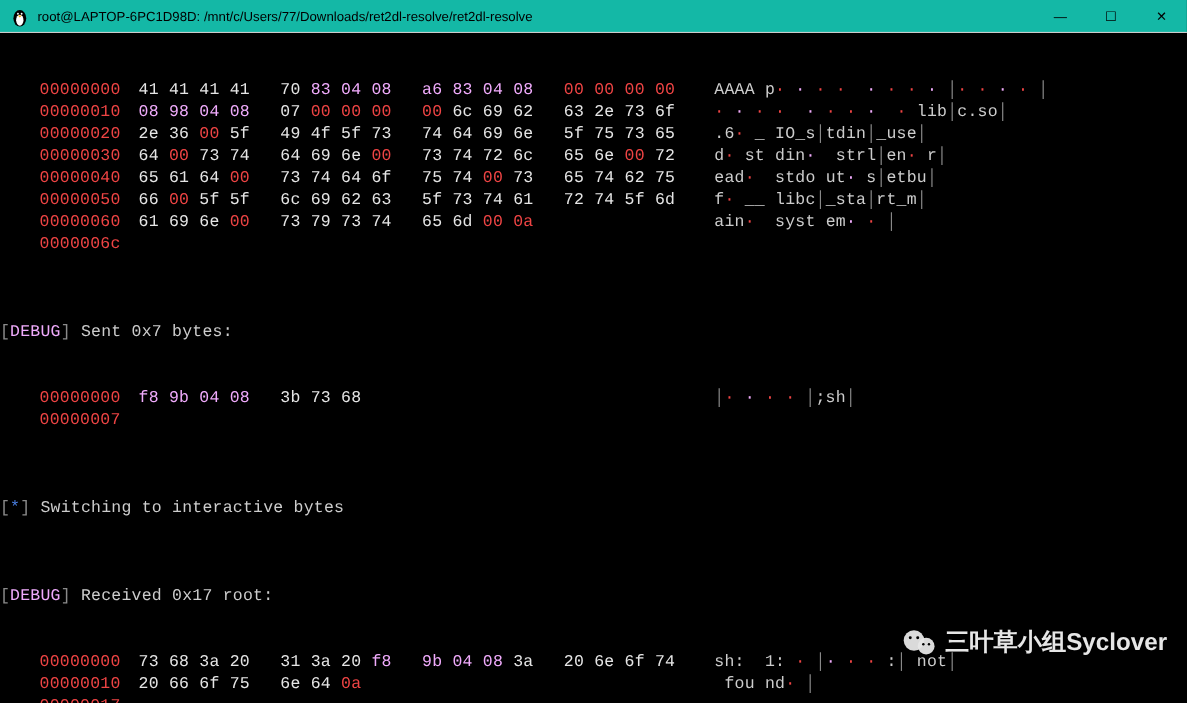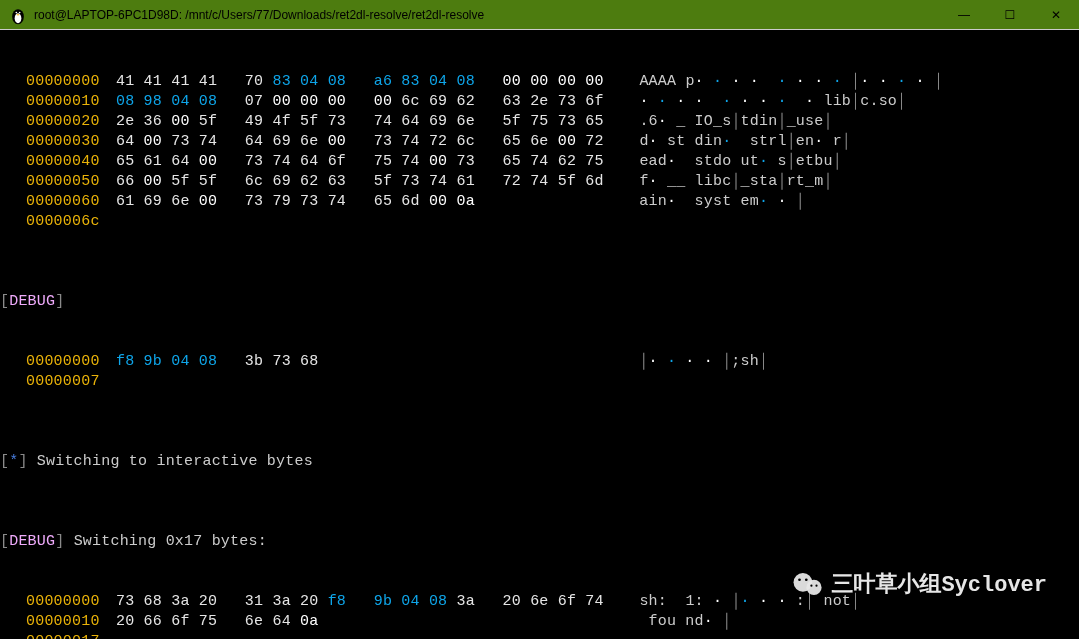--- a/index.html
+++ b/index.html
@@ -1,33 +1,33 @@
 <!DOCTYPE html>
 <html><head>
 <meta charset="utf-8">
 <style>
   * { margin:0; padding:0; box-sizing:border-box; }
   body { width:1079px; height:639px; background:#000; font-family:"Consolas","Courier New",monospace; font-size:15px; overflow:hidden; }
-  .titlebar { height:30px; background:#4d7c0f; display:flex; align-items:center; border-bottom:1px solid #ccc; }
+  .titlebar { height:30px; background:#14b8a6; display:flex; align-items:center; border-bottom:1px solid #ccc; }
   .tb-icon { width:20px; height:20px; margin:0 6px 0 8px; display:flex; align-items:center; justify-content:center; }
   .tb-title { flex:1; font-family:"Segoe UI",sans-serif; font-size:12px; color:#000; }
   .tb-btns { display:flex; }
   .tb-btn { width:46px; height:30px; display:flex; align-items:center; justify-content:center; font-family:"Segoe UI",sans-serif; font-size:12px; color:#000; }
   .term { padding:2px 4px 2px 0; color:#ccc; line-height:20px; white-space:pre; letter-spacing:0.2px; }
   .row { display:flex; }
-  .off { color:#eab308; margin-left:26px; width:90px; }
+  .off { color:#ef4444; margin-left:36px; width:90px; }
   .hex { display:inline-block; }
   .b-w { color:#e5e5e5; }
-  .b-r { color:#ffffff; }
-  .b-b { color:#0ea5e9; }
+  .b-r { color:#ef4444; }
+  .b-b { color:#f0abfc; }
   .asc { margin-left:8px; }
   .tag-debug { color:#f0abfc; }
   .tag-star { color:#4a7fe2; }
   .brk { color:#8a8a8a; }
-  .watermark { position:absolute; right:32px; bottom:38px; display:flex; align-items:center; color:#fff; font-family:Liberation Mono, monospace; font-size:22px; font-weight:600; opacity:.9; }
+  .watermark { position:absolute; right:18px; bottom:38px; display:flex; align-items:center; color:#fff; font-family:Liberation Sans, sans-serif; font-size:22px; font-weight:600; opacity:.9; }
   .wm-ic { width:34px; height:34px; margin-right:6px; position:relative; }
   .wm-ic svg { width:100%; height:100%; }
 </style>
 </head>
 <body>
 
 <div class="titlebar">
   <div class="tb-icon">
     <svg viewBox="0 0 24 24">
         <ellipse cx="12" cy="14" rx="7" ry="9" fill="#000"></ellipse>
@@ -41,26 +41,26 @@
   <div class="tb-btns">
     <div class="tb-btn">—</div>
     <div class="tb-btn">☐</div>
     <div class="tb-btn">✕</div>
   </div>
 </div>
 
 <div class="term">
   <div id="hd1"><div class="row"><span class="off">00000000</span><span class="hex"><span class="b-w">41 </span><span class="b-w">41 </span><span class="b-w">41 </span><span class="b-w">41 </span><span>  </span><span class="b-w">70 </span><span class="b-b">83 </span><span class="b-b">04 </span><span class="b-b">08 </span><span>  </span><span class="b-b">a6 </span><span class="b-b">83 </span><span class="b-b">04 </span><span class="b-b">08 </span><span>  </span><span class="b-r">00 </span><span class="b-r">00 </span><span class="b-r">00 </span><span class="b-r">00 </span></span><span>  </span><span class="asc"><span>A</span><span>A</span><span>A</span><span>A</span><span> </span><span>p</span><span class="b-r">·</span><span> </span><span class="b-b">·</span><span> </span><span class="b-r">·</span><span> </span><span class="b-r">·</span><span> </span><span> </span><span class="b-b">·</span><span> </span><span class="b-r">·</span><span> </span><span class="b-r">·</span><span> </span><span class="b-b">·</span><span> </span><span style="color: rgb(136, 136, 136);">│</span><span class="b-r">·</span><span> </span><span class="b-r">·</span><span> </span><span class="b-b">·</span><span> </span><span class="b-r">·</span><span> </span><span style="color: rgb(136, 136, 136);">│</span></span></div><div class="row"><span class="off">00000010</span><span class="hex"><span class="b-b">08 </span><span class="b-b">98 </span><span class="b-b">04 </span><span class="b-b">08 </span><span>  </span><span class="b-w">07 </span><span class="b-r">00 </span><span class="b-r">00 </span><span class="b-r">00 </span><span>  </span><span class="b-r">00 </span><span class="b-w">6c </span><span class="b-w">69 </span><span class="b-w">62 </span><span>  </span><span class="b-w">63 </span><span class="b-w">2e </span><span class="b-w">73 </span><span class="b-w">6f </span></span><span>  </span><span class="asc"><span class="b-r">·</span><span> </span><span class="b-b">·</span><span> </span><span class="b-r">·</span><span> </span><span class="b-r">·</span><span> </span><span> </span><span class="b-b">·</span><span> </span><span class="b-r">·</span><span> </span><span class="b-r">·</span><span> </span><span class="b-b">·</span><span> </span><span> </span><span class="b-r">·</span><span> </span><span>l</span><span>i</span><span>b</span><span style="color: rgb(136, 136, 136);">│</span><span>c</span><span>.</span><span>s</span><span>o</span><span style="color: rgb(136, 136, 136);">│</span></span></div><div class="row"><span class="off">00000020</span><span class="hex"><span class="b-w">2e </span><span class="b-w">36 </span><span class="b-r">00 </span><span class="b-w">5f </span><span>  </span><span class="b-w">49 </span><span class="b-w">4f </span><span class="b-w">5f </span><span class="b-w">73 </span><span>  </span><span class="b-w">74 </span><span class="b-w">64 </span><span class="b-w">69 </span><span class="b-w">6e </span><span>  </span><span class="b-w">5f </span><span class="b-w">75 </span><span class="b-w">73 </span><span class="b-w">65 </span></span><span>  </span><span class="asc"><span>.</span><span>6</span><span class="b-r">·</span><span> </span><span>_</span><span> </span><span>I</span><span>O</span><span>_</span><span>s</span><span style="color: rgb(136, 136, 136);">│</span><span>t</span><span>d</span><span>i</span><span>n</span><span style="color: rgb(136, 136, 136);">│</span><span>_</span><span>u</span><span>s</span><span>e</span><span style="color: rgb(136, 136, 136);">│</span></span></div><div class="row"><span class="off">00000030</span><span class="hex"><span class="b-w">64 </span><span class="b-r">00 </span><span class="b-w">73 </span><span class="b-w">74 </span><span>  </span><span class="b-w">64 </span><span class="b-w">69 </span><span class="b-w">6e </span><span class="b-r">00 </span><span>  </span><span class="b-w">73 </span><span class="b-w">74 </span><span class="b-w">72 </span><span class="b-w">6c </span><span>  </span><span class="b-w">65 </span><span class="b-w">6e </span><span class="b-r">00 </span><span class="b-w">72 </span></span><span>  </span><span class="asc"><span>d</span><span class="b-r">·</span><span> </span><span>s</span><span>t</span><span> </span><span>d</span><span>i</span><span>n</span><span class="b-b">·</span><span> </span><span> </span><span>s</span><span>t</span><span>r</span><span>l</span><span style="color: rgb(136, 136, 136);">│</span><span>e</span><span>n</span><span class="b-r">·</span><span> </span><span>r</span><span style="color: rgb(136, 136, 136);">│</span></span></div><div class="row"><span class="off">00000040</span><span class="hex"><span class="b-w">65 </span><span class="b-w">61 </span><span class="b-w">64 </span><span class="b-r">00 </span><span>  </span><span class="b-w">73 </span><span class="b-w">74 </span><span class="b-w">64 </span><span class="b-w">6f </span><span>  </span><span class="b-w">75 </span><span class="b-w">74 </span><span class="b-r">00 </span><span class="b-w">73 </span><span>  </span><span class="b-w">65 </span><span class="b-w">74 </span><span class="b-w">62 </span><span class="b-w">75 </span></span><span>  </span><span class="asc"><span>e</span><span>a</span><span>d</span><span class="b-r">·</span><span> </span><span> </span><span>s</span><span>t</span><span>d</span><span>o</span><span> </span><span>u</span><span>t</span><span class="b-b">·</span><span> </span><span>s</span><span style="color: rgb(136, 136, 136);">│</span><span>e</span><span>t</span><span>b</span><span>u</span><span style="color: rgb(136, 136, 136);">│</span></span></div><div class="row"><span class="off">00000050</span><span class="hex"><span class="b-w">66 </span><span class="b-r">00 </span><span class="b-w">5f </span><span class="b-w">5f </span><span>  </span><span class="b-w">6c </span><span class="b-w">69 </span><span class="b-w">62 </span><span class="b-w">63 </span><span>  </span><span class="b-w">5f </span><span class="b-w">73 </span><span class="b-w">74 </span><span class="b-w">61 </span><span>  </span><span class="b-w">72 </span><span class="b-w">74 </span><span class="b-w">5f </span><span class="b-w">6d </span></span><span>  </span><span class="asc"><span>f</span><span class="b-r">·</span><span> </span><span>_</span><span>_</span><span> </span><span>l</span><span>i</span><span>b</span><span>c</span><span style="color: rgb(136, 136, 136);">│</span><span>_</span><span>s</span><span>t</span><span>a</span><span style="color: rgb(136, 136, 136);">│</span><span>r</span><span>t</span><span>_</span><span>m</span><span style="color: rgb(136, 136, 136);">│</span></span></div><div class="row"><span class="off">00000060</span><span class="hex"><span class="b-w">61 </span><span class="b-w">69 </span><span class="b-w">6e </span><span class="b-r">00 </span><span>  </span><span class="b-w">73 </span><span class="b-w">79 </span><span class="b-w">73 </span><span class="b-w">74 </span><span>  </span><span class="b-w">65 </span><span class="b-w">6d </span><span class="b-r">00 </span><span class="b-r">0a </span></span><span>                </span><span class="asc"><span>a</span><span>i</span><span>n</span><span class="b-r">·</span><span> </span><span> </span><span>s</span><span>y</span><span>s</span><span>t</span><span> </span><span>e</span><span>m</span><span class="b-b">·</span><span> </span><span class="b-r">·</span><span> </span><span style="color: rgb(136, 136, 136);">│</span></span></div><div class="row"><span class="off">0000006c</span><span class="hex"></span></div></div>
 
-  <div class="row"><span class="brk">[</span><span class="tag-debug">DEBUG</span><span class="brk">] </span></div>
+  <div class="row"><span class="brk">[</span><span class="tag-debug">DEBUG</span><span class="brk">] </span><span>Sent 0x7 bytes:</span></div>
   <div id="hd2"><div class="row"><span class="off">00000000</span><span class="hex"><span class="b-b">f8 </span><span class="b-b">9b </span><span class="b-b">04 </span><span class="b-b">08 </span><span>  </span><span class="b-w">3b </span><span class="b-w">73 </span><span class="b-w">68 </span></span><span>                                 </span><span class="asc"><span style="color: rgb(136, 136, 136);">│</span><span class="b-r">·</span><span> </span><span class="b-b">·</span><span> </span><span class="b-r">·</span><span> </span><span class="b-r">·</span><span> </span><span style="color: rgb(136, 136, 136);">│</span><span>;</span><span>s</span><span>h</span><span style="color: rgb(136, 136, 136);">│</span></span></div><div class="row"><span class="off">00000007</span><span class="hex"></span></div></div>
 
   <div class="row"><span class="brk">[</span><span class="tag-star">*</span><span class="brk">] </span><span>Switching to interactive bytes</span></div>
 
-  <div class="row"><span class="brk">[</span><span class="tag-debug">DEBUG</span><span class="brk">] </span><span>Switching 0x17 bytes:</span></div>
+  <div class="row"><span class="brk">[</span><span class="tag-debug">DEBUG</span><span class="brk">] </span><span>Received 0x17 root:</span></div>
   <div id="hd3"><div class="row"><span class="off">00000000</span><span class="hex"><span class="b-w">73 </span><span class="b-w">68 </span><span class="b-w">3a </span><span class="b-w">20 </span><span>  </span><span class="b-w">31 </span><span class="b-w">3a </span><span class="b-w">20 </span><span class="b-b">f8 </span><span>  </span><span class="b-b">9b </span><span class="b-b">04 </span><span class="b-b">08 </span><span class="b-w">3a </span><span>  </span><span class="b-w">20 </span><span class="b-w">6e </span><span class="b-w">6f </span><span class="b-w">74 </span></span><span>  </span><span class="asc"><span>s</span><span>h</span><span>:</span><span> </span><span> </span><span>1</span><span>:</span><span> </span><span class="b-r">·</span><span> </span><span style="color: rgb(136, 136, 136);">│</span><span class="b-b">·</span><span> </span><span class="b-r">·</span><span> </span><span class="b-r">·</span><span> </span><span>:</span><span style="color: rgb(136, 136, 136);">│</span><span> </span><span>n</span><span>o</span><span>t</span><span style="color: rgb(136, 136, 136);">│</span></span></div><div class="row"><span class="off">00000010</span><span class="hex"><span class="b-w">20 </span><span class="b-w">66 </span><span class="b-w">6f </span><span class="b-w">75 </span><span>  </span><span class="b-w">6e </span><span class="b-w">64 </span><span class="b-r">0a </span></span><span>                                 </span><span class="asc"><span> </span><span>f</span><span>o</span><span>u</span><span> </span><span>n</span><span>d</span><span class="b-r">·</span><span> </span><span style="color: rgb(136, 136, 136);">│</span></span></div><div class="row"><span class="off">00000017</span><span class="hex"></span></div></div>
 
   
 
   
 
   
   
 
   

